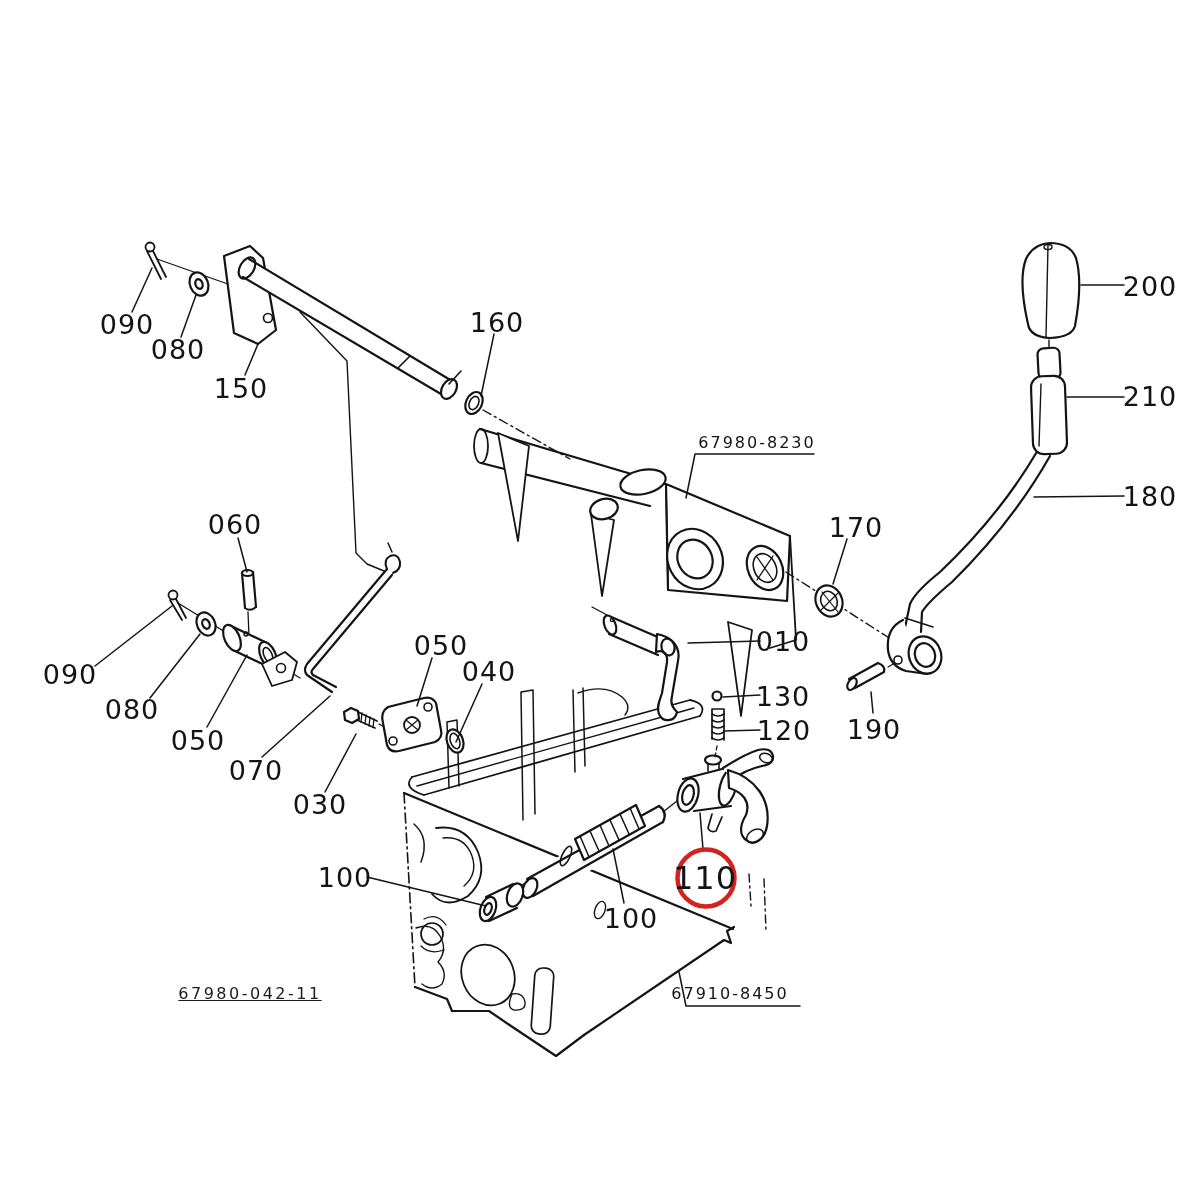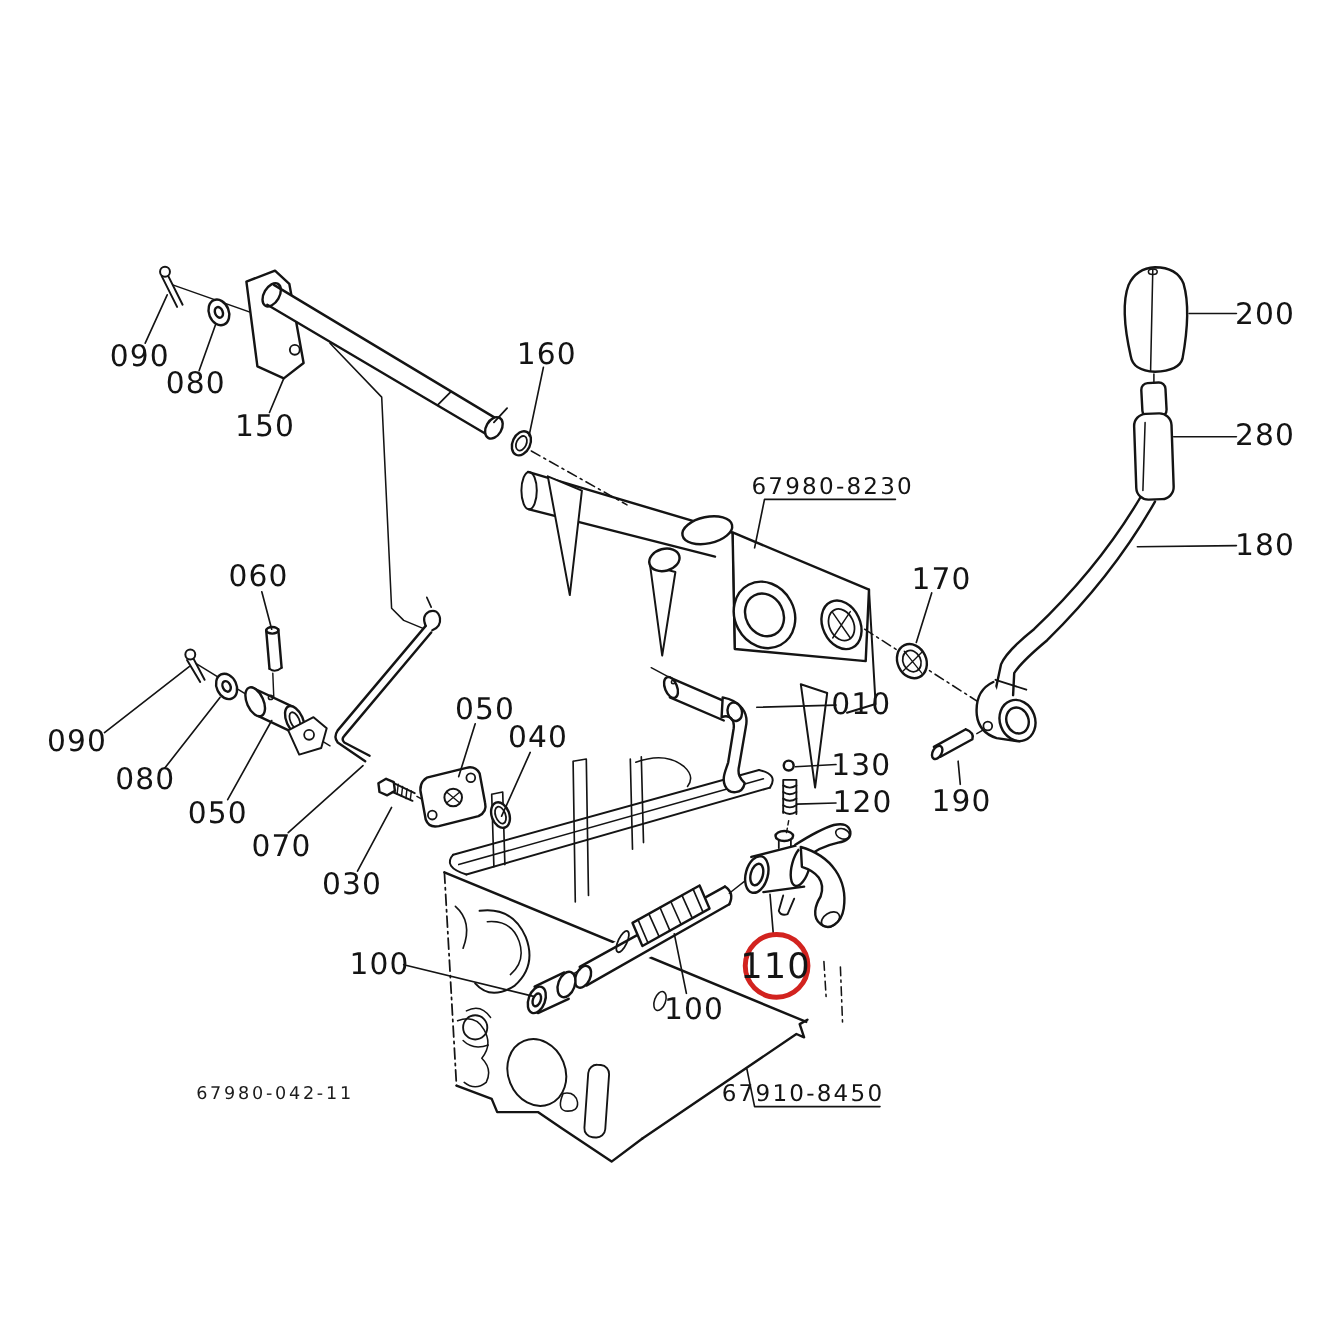--- a/index.html
+++ b/index.html
@@ -1,24 +1,24 @@
 <!DOCTYPE html>
 <html><head>
 <meta charset="utf-8">
 <style>
   html,body{margin:0;padding:0;background:#fff;}
   #stage{position:relative;width:1200px;height:1200px;background:#fff;overflow:hidden;
          font-family:"DejaVu Sans", sans-serif;}
   #art{position:absolute;left:0;top:0;width:1200px;height:1200px;}
   .callout{position:absolute;transform:translate(-50%,-50%);font-size:27px;color:#141414;
            letter-spacing:1px;white-space:nowrap;line-height:1;}
-  .partnum{position:absolute;transform:translate(-50%,-50%);font-size:21px;color:#141414;
+  .partnum{position:absolute;transform:translate(-50%,-50%);font-size:16px;color:#141414;
            letter-spacing:2px;white-space:nowrap;line-height:1;}
   .code{position:absolute;transform:translate(-50%,-50%);font-size:16px;color:#1c1c1c;
-        letter-spacing:2.5px;white-space:nowrap;line-height:1;}
+        letter-spacing:2.5px;white-space:nowrap;line-height:1;text-decoration:underline;}
   .hl{font-size:32px;}
   svg *{vector-effect:non-scaling-stroke;}
 </style>
 </head>
 <body>
 
 <div id="stage">
 
 <svg id="art" viewBox="0 0 1200 1200" fill="none" stroke="#141414" stroke-width="2.2" stroke-linecap="round" stroke-linejoin="round">
 
@@ -272,21 +272,21 @@
   </g>
 
   <circle cx="706" cy="878" r="28.5" stroke="#d2231f" stroke-width="4.5"></circle>
 </svg>
 
   <div class="callout" style="left:127px;top:324px">090</div>
   <div class="callout" style="left:178px;top:349px">080</div>
   <div class="callout" style="left:241px;top:388px">150</div>
   <div class="callout" style="left:497px;top:322px">160</div>
   <div class="callout" style="left:1150px;top:286px">200</div>
-  <div class="callout" style="left:1150px;top:396px">280</div>
+  <div class="callout" style="left:1150px;top:396px">210</div>
   <div class="callout" style="left:1150px;top:496px">180</div>
   <div class="callout" style="left:856px;top:527px">170</div>
   <div class="callout" style="left:235px;top:524px">060</div>
   <div class="callout" style="left:783px;top:641px">010</div>
   <div class="callout" style="left:70px;top:674px">090</div>
   <div class="callout" style="left:132px;top:709px">080</div>
   <div class="callout" style="left:198px;top:740px">050</div>
   <div class="callout" style="left:441px;top:645px">050</div>
   <div class="callout" style="left:489px;top:671px">040</div>
   <div class="callout" style="left:256px;top:770px">070</div>

